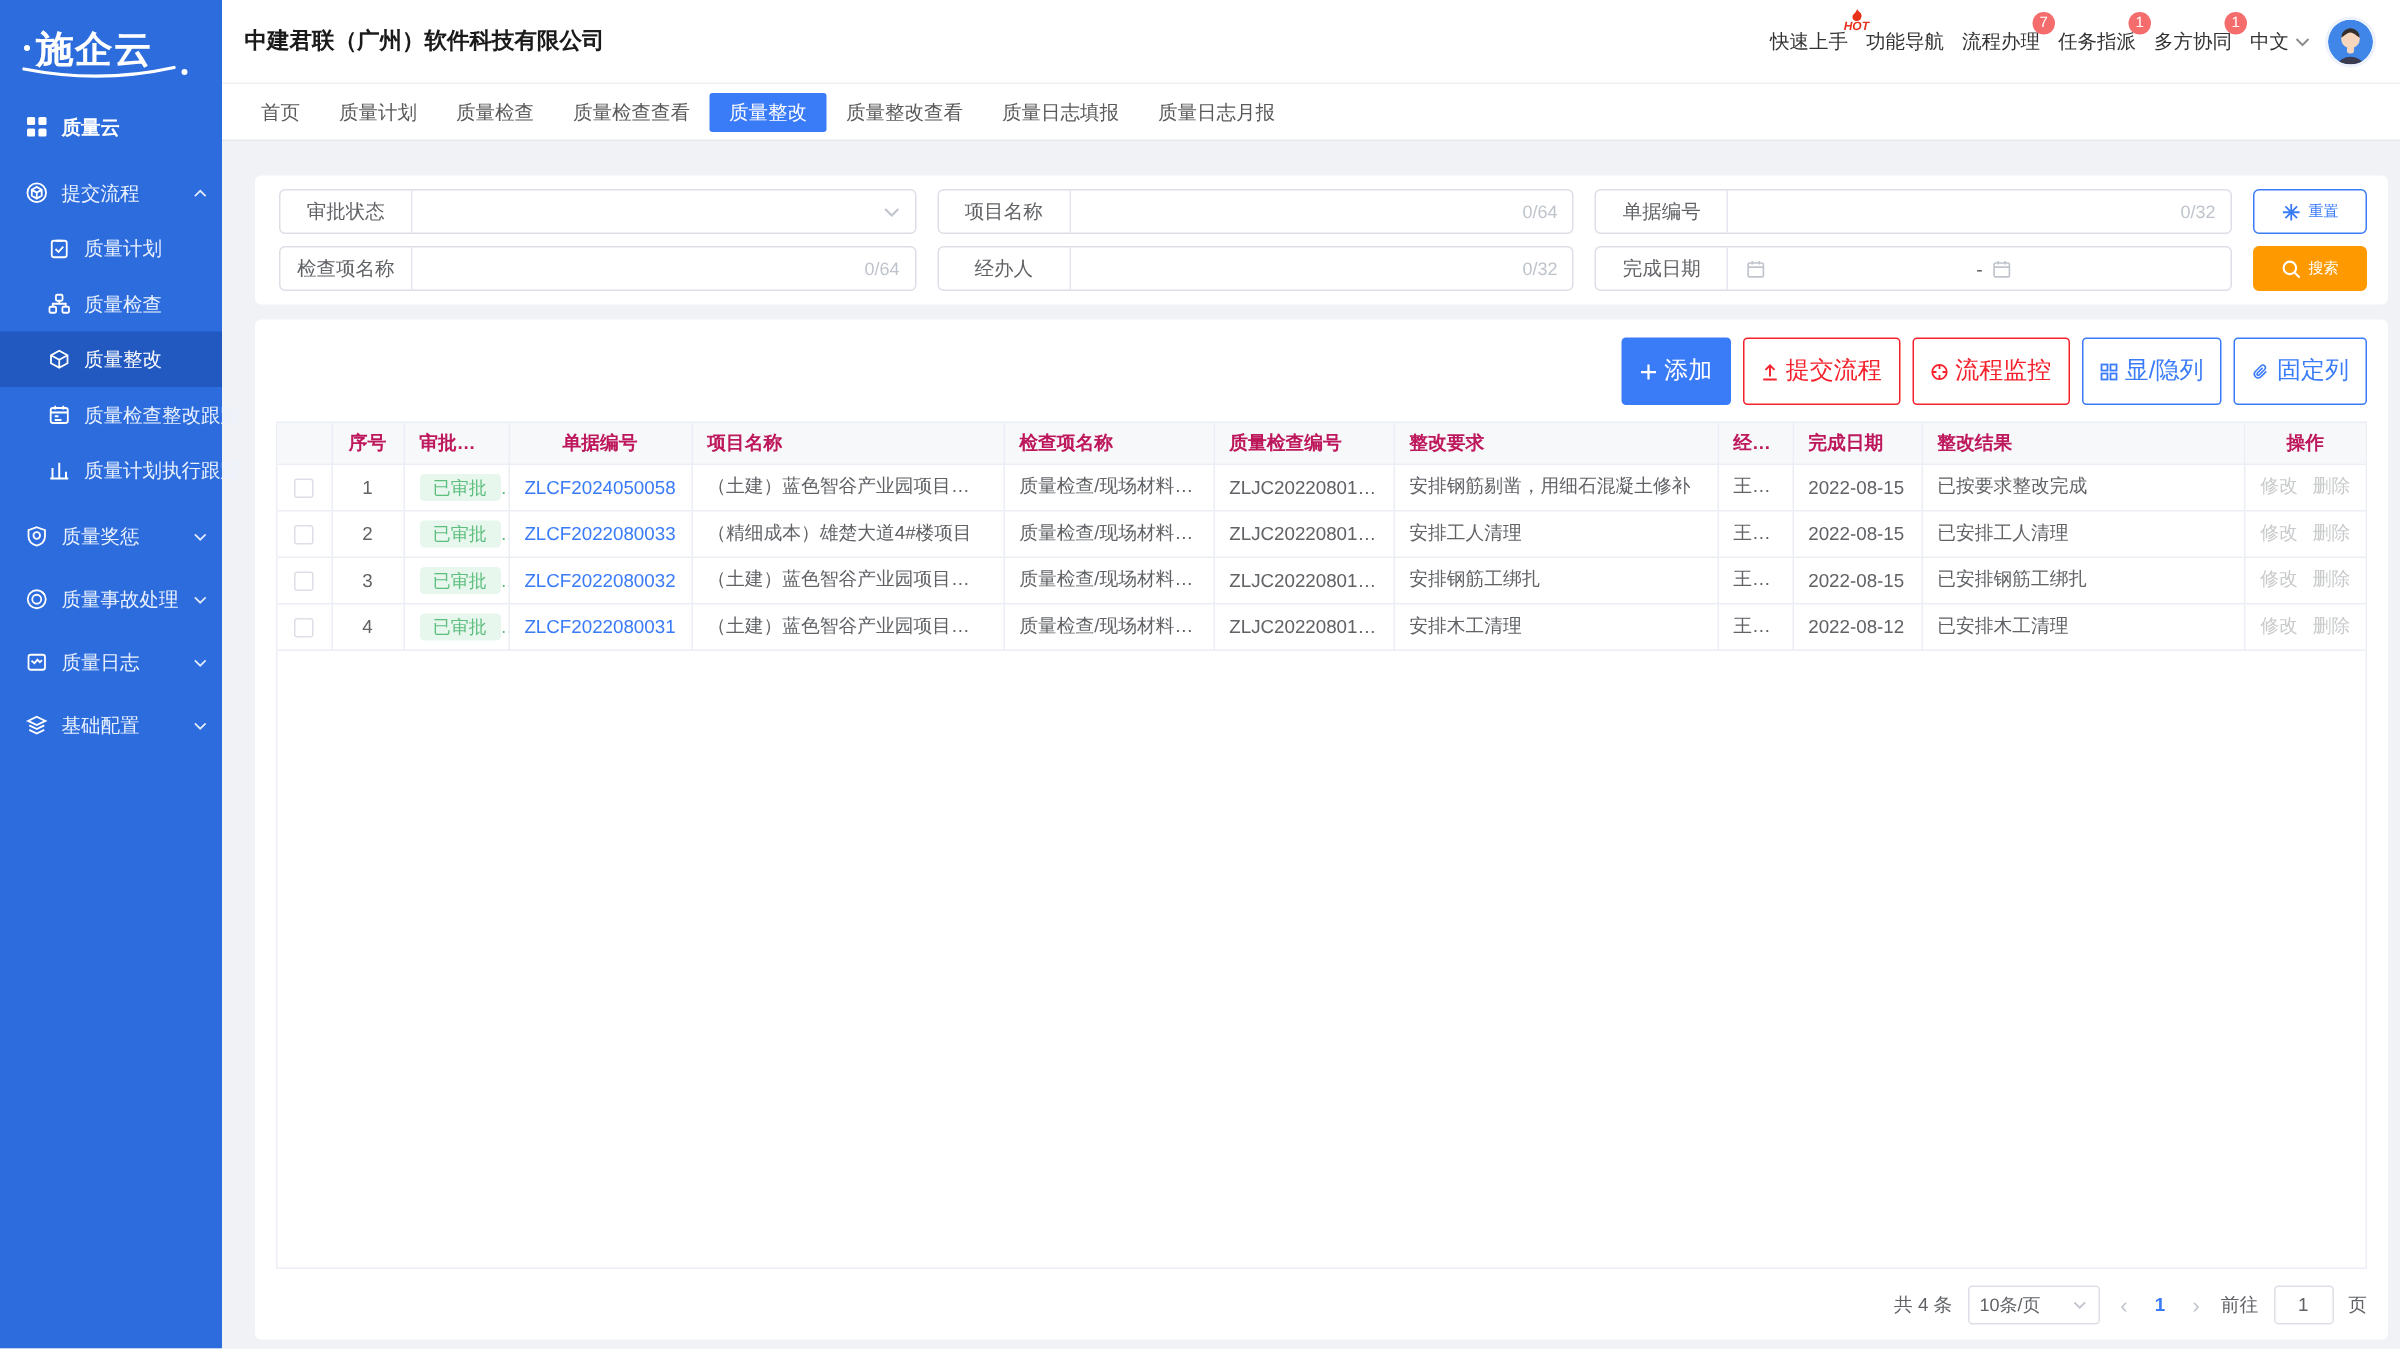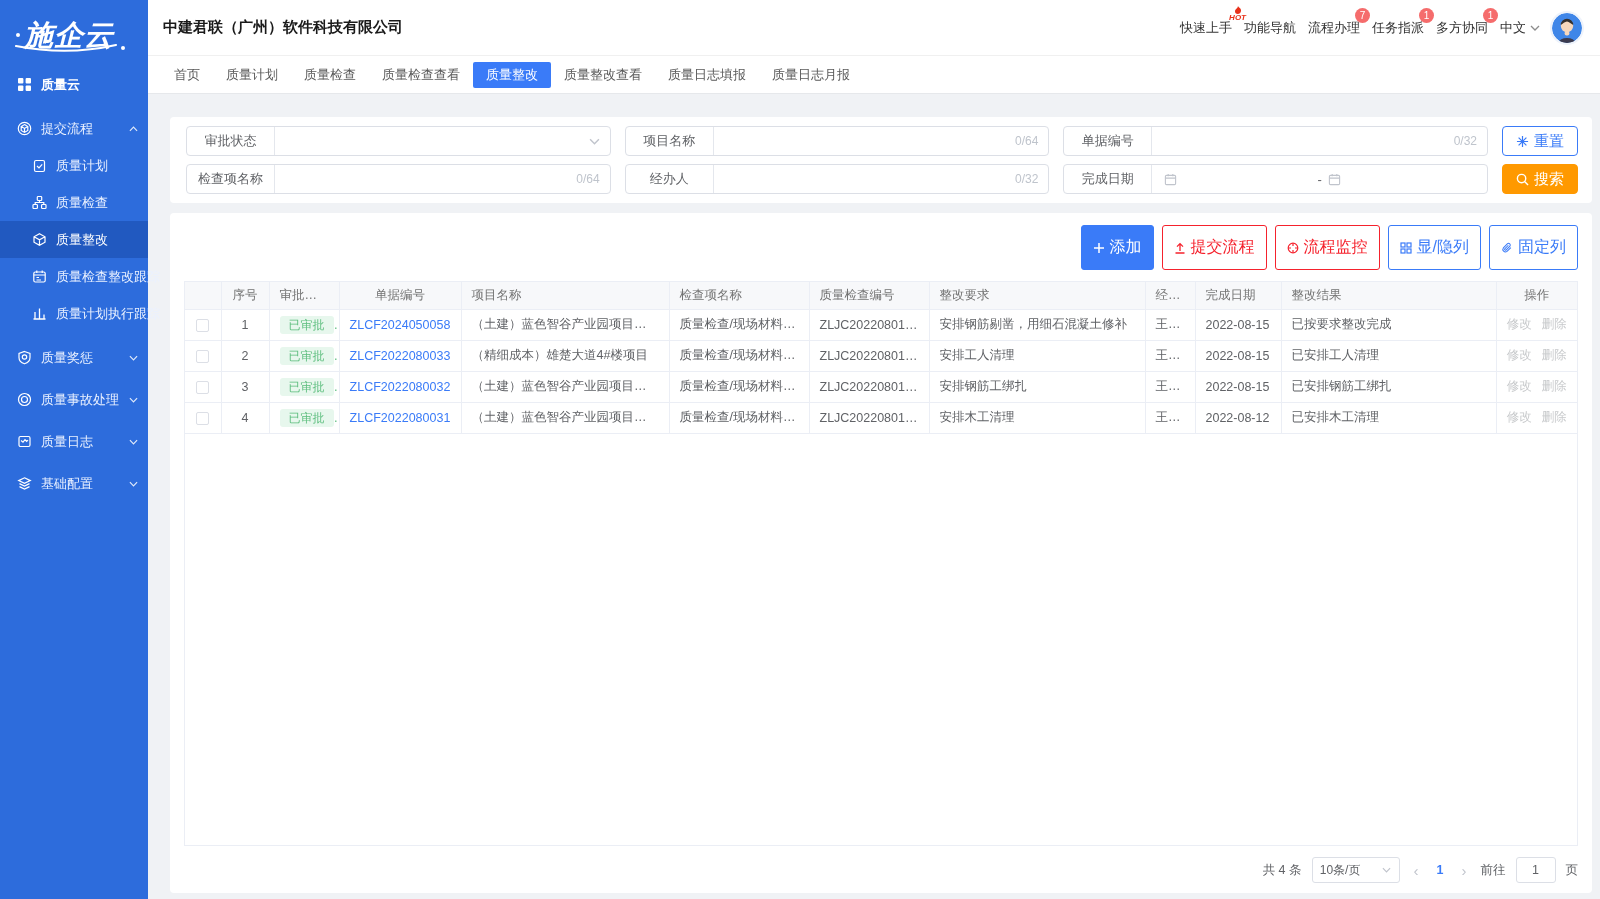--- a/index.html
+++ b/index.html
@@ -3,21 +3,21 @@
 <meta charset="utf-8">
 <style>
   * { box-sizing: border-box; margin: 0; padding: 0; }
   html,body { width:1600px; height:899px; overflow:hidden;
     font-family:"Liberation Sans","DejaVu Sans",sans-serif; background:#f0f2f5; }
   .app { display:flex; width:1600px; height:899px; }
 
   
   .sidebar { width:148px; flex:0 0 148px; background:#2d6cdc; color:#fff; position:relative; }
   .logo { padding:16px 0 6px 16px; position:relative; height:62px; }
-  .logo-text { font-size:29px; font-weight:bold; letter-spacing:1px; color:#fff;font-style:italic; }
+  .logo-text { font-size:25px; font-weight:bold; letter-spacing:1px; color:#fff; }
   .logo-text::before { content:""; display:inline-block; width:4px; height:4px; background:#fff; border-radius:50%; margin:0 4px 4px 0; vertical-align:middle;}
   .logo svg { position:absolute; left:12px; top:42px; }
   .side-item { display:flex; align-items:center; height:37px; padding:0 10px 0 17px;
     font-size:13px; color:#eaf1ff; cursor:pointer; white-space:nowrap; }
   .side-item .ic { width:15px; height:15px; margin-right:9px; flex:0 0 15px; display:inline-flex; }
   .side-item.module { margin-top:4px; font-weight:bold; color:#fff; }
   .side-item .chev { margin-left:auto; display:inline-flex; opacity:.85; }
   .side-item.sub { padding-left:32px; }
   .side-item.active { background:#2159c0; color:#fff; }
   .ic svg, .chev svg { width:100%; height:100%; }
@@ -54,39 +54,39 @@
   .f-label { width:88px; flex:0 0 88px; text-align:center; font-size:13px; color:#606266;
     border-right:1px solid #e4e7ed; line-height:28px; height:100%; white-space:nowrap; }
   .f-input { flex:1; display:flex; align-items:center; padding:0 10px; height:100%;
     font-size:13px; color:#606266; min-width:0; }
   .counter { margin-left:auto; font-size:12px; color:#bfc4cc; }
   .sel-chev { margin-left:auto; display:inline-flex; color:#c0c4cc; }
   .date-half { flex:1; display:flex; align-items:center; }
   .dash { color:#606266; padding:0 6px; font-size:13px; }
   .f-btn-col { flex:0 0 76px; }
   .btn { display:inline-flex; align-items:center; justify-content:center; gap:5px;
-    border-radius:4px; font-size:15px; cursor:pointer; border:1px solid transparent; background:#fff; }
+    border-radius:4px; font-size:10px; cursor:pointer; border:1px solid transparent; background:#fff; }
   .btn-reset { width:76px; height:30px; border-color:#3a7bf8; color:#3a7bf8; }
   .btn-search { width:76px; height:30px; background:#ff9900; color:#fff; border-color:#ff9900; }
 
   
   .table-card { background:#fff; border-radius:4px; margin-top:10px; flex:1;
     padding:12px 14px 10px 14px; display:flex; flex-direction:column; min-height:0; }
   .toolbar { display:flex; justify-content:flex-end; gap:8px; margin-bottom:11px; }
   .tbtn { height:45px; padding:0 11px; border-radius:3px; font-size:16px; }
   .tbtn.primary { background:#3a7bf8; border-color:#3a7bf8; color:#fff; }
   .tbtn.danger  { border-color:#f5222d; color:#f5222d; }
   .tbtn.blue    { border-color:#3a7bf8; color:#3a7bf8; }
 
   .table-wrap { flex:1; border:1px solid #ebeef5; overflow:hidden; min-height:0; }
   table { width:100%; border-collapse:collapse; table-layout:fixed; }
   th, td { border-right:1px solid #ebeef5; border-bottom:1px solid #ebeef5;
     font-size:12.5px; padding:0 10px; white-space:nowrap; overflow:hidden; text-overflow:ellipsis; }
   th:last-child, td:last-child { border-right:none; }
-  thead th { background:#f7f8fa; color:#737373; font-weight:normal; height:27px; text-align:left; }
+  thead th { background:#f7f8fa; color:#be185d; font-weight:bold; height:27px; text-align:left; }
   tbody td { height:31px; color:#606266; background:#fff; }
   th.c, td.c { text-align:center; }
   .chk { width:13px; height:13px; border:1px solid #dcdfe6; border-radius:2px; background:#fff;
     display:inline-block; vertical-align:middle; cursor:pointer; }
   .badge-ok { display:inline-block; background:#e7f7ed; color:#5dbe7e; font-size:12px;
     padding:3px 9px; border-radius:3px; line-height:1; }
   .doclink { color:#3a7bf8; cursor:pointer; }
   .op { color:#c8cacc; cursor:pointer; font-size:12.5px; }
   .op + .op { margin-left:10px; }
 

